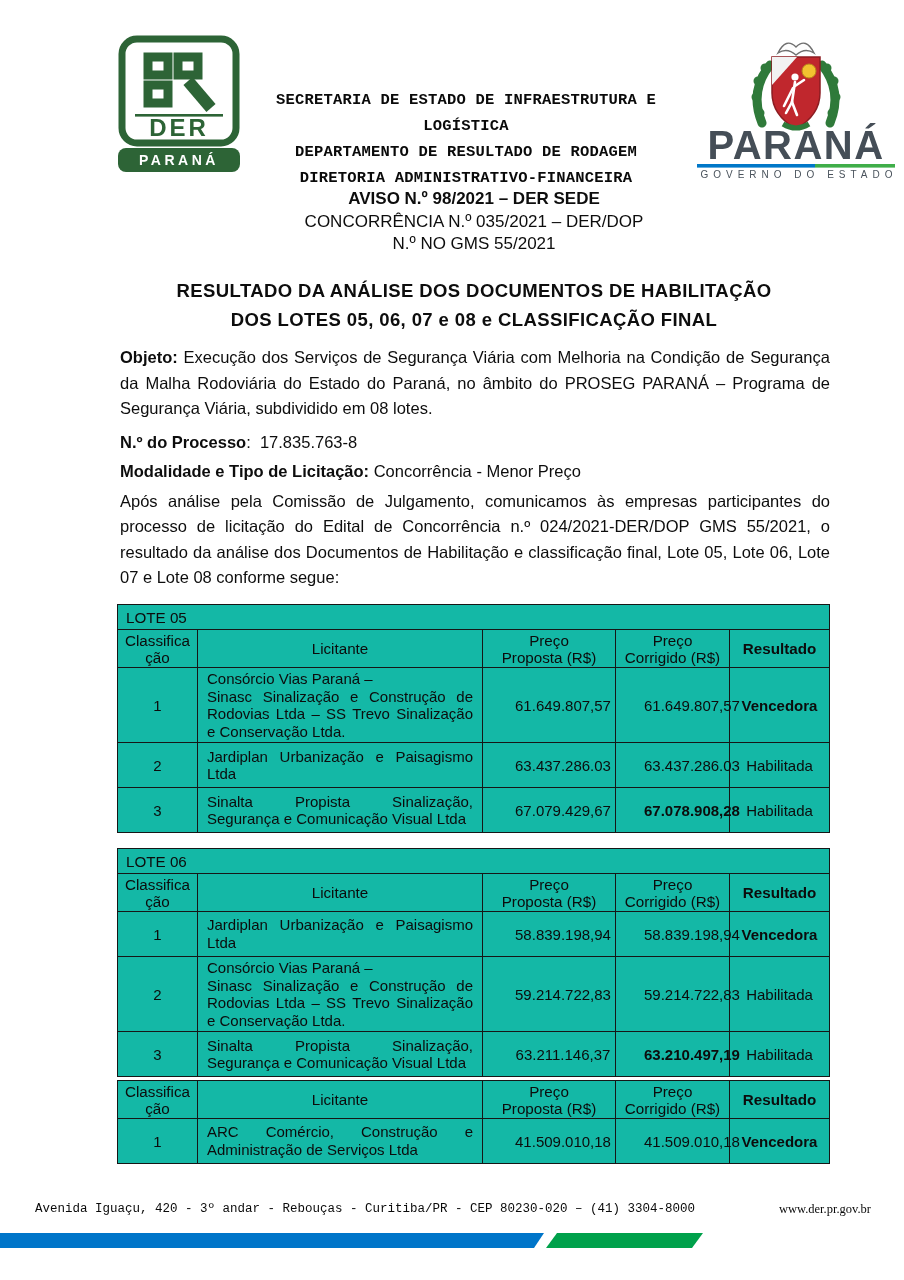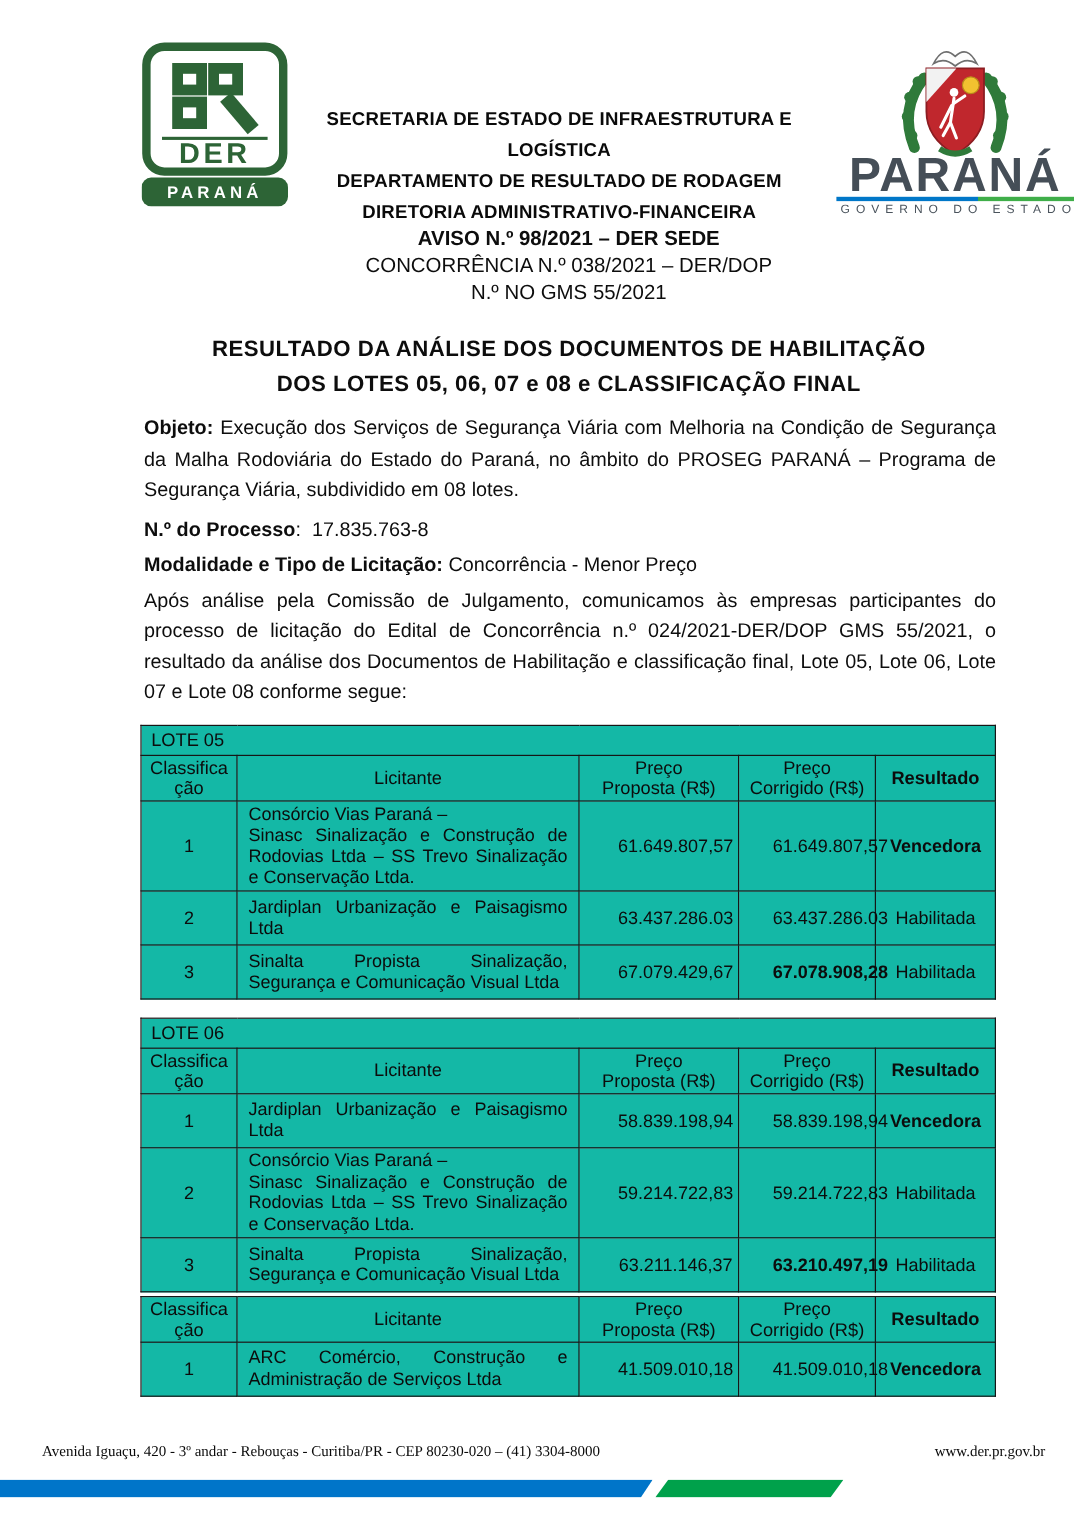--- a/index.html
+++ b/index.html
@@ -8,21 +8,21 @@
     width:904px; height:1280px; position:relative; overflow:hidden;
     font-family:"Liberation Sans", sans-serif; color:#0d0d0d;
   }
   .page { position:absolute; inset:0; background:#fff; }
 
   
   .header { position:absolute; top:35px; left:118px; right:8px; display:flex; align-items:flex-start; }
   .der-logo { flex:none; }
   .org-block {
     flex:1; text-align:center; margin-top:52px;
-    font-family:Liberation Sans, sans-serif; font-size:15.5px; line-height:26px;
+    font-family:Liberation Mono, monospace; font-size:15.5px; line-height:26px;
     color:#0a0a0a; letter-spacing:0.2px; font-weight:600;
   }
   .gov-logo { flex:none; margin-left:4px; }
 
   
   .notice { position:absolute; top:188px; left:118px; width:712px; text-align:center; font-size:17px; line-height:22.5px; }
   .notice .l1 { font-weight:bold; }
   .main-heading {
     position:absolute; top:276px; left:78px; width:792px; text-align:center;
     font-weight:bold; font-size:18.5px; line-height:29px; letter-spacing:0.4px;
@@ -47,21 +47,21 @@
   .cell-rank { text-align:center; }
   .cell-lic { padding:2px 9px; line-height:17.6px; text-align:left; }
   .cell-lic .just2 { text-align:justify; }
   .cell-num { text-align:center;padding-left:28px; }
   .cell-res { text-align:center; }
   .b { font-weight:bold; }
 
   
   .footer-address {
     position:absolute; left:35px; top:1202px;
-    font-family:Liberation Serif, serif; font-size:12.5px; color:#0a0a0a;
+    font-family:Liberation Mono, monospace; font-size:12.5px; color:#0a0a0a;
   }
   .footer-site {
     position:absolute; right:33px; top:1202px;
     font-family:"Liberation Serif", serif; font-size:12.5px; color:#0a0a0a;
   }
   .bar-blue {
     position:absolute; top:1233px; left:0; width:544px; height:15px; background:#0075c9;
     clip-path:polygon(0 0, 100% 0, calc(100% - 10px) 100%, 0 100%);
   }
   .bar-green {
@@ -124,21 +124,21 @@
       </g>
       <text x="100" y="124" text-anchor="middle" font-family="Liberation Sans, sans-serif" font-size="40" font-weight="bold" letter-spacing="1.5" fill="#454e57">PARANÁ</text>
       <rect x="1" y="129" width="118" height="3.6" fill="#0077c8"></rect>
       <rect x="119" y="129" width="80" height="3.6" fill="#3fae49"></rect>
       <text x="103" y="142.5" text-anchor="middle" font-family="Liberation Sans, sans-serif" font-size="10" letter-spacing="5" fill="#4a535c">GOVERNO DO ESTADO</text>
     </svg>
   </div>
 
   <div class="notice">
     <div class="l1">AVISO N.º 98/2021 – DER SEDE</div>
-    <div>CONCORRÊNCIA N.º 038/2021 – DER/DOP</div>
+    <div>CONCORRÊNCIA N.º 035/2021 – DER/DOP</div>
     <div>N.º NO GMS 55/2021</div>
   </div>
 
   <div class="main-heading">
     <div>RESULTADO DA ANÁLISE DOS DOCUMENTOS DE HABILITAÇÃO</div>
     <div>DOS LOTES 05, 06, 07 e 08 e CLASSIFICAÇÃO FINAL</div>
   </div>
 
   <div class="bodytext">
     <p class="just"><b>Objeto:</b> <span>Execução dos Serviços de Segurança Viária com Melhoria na Condição de Segurança da Malha Rodoviária do Estado do Paraná, no âmbito do PROSEG PARANÁ – Programa de Segurança Viária, subdividido em 08 lotes.</span></p>

